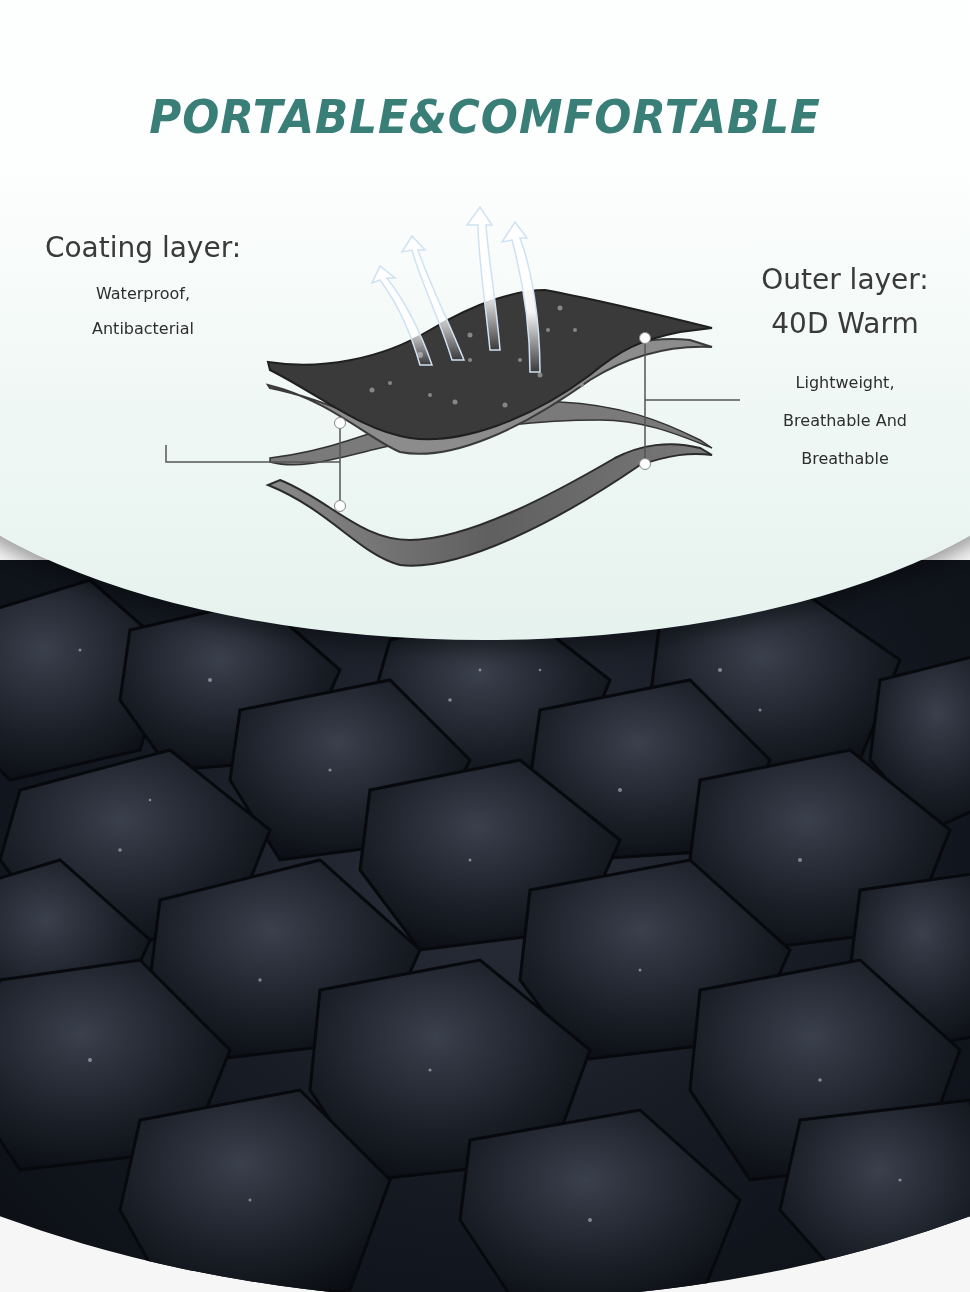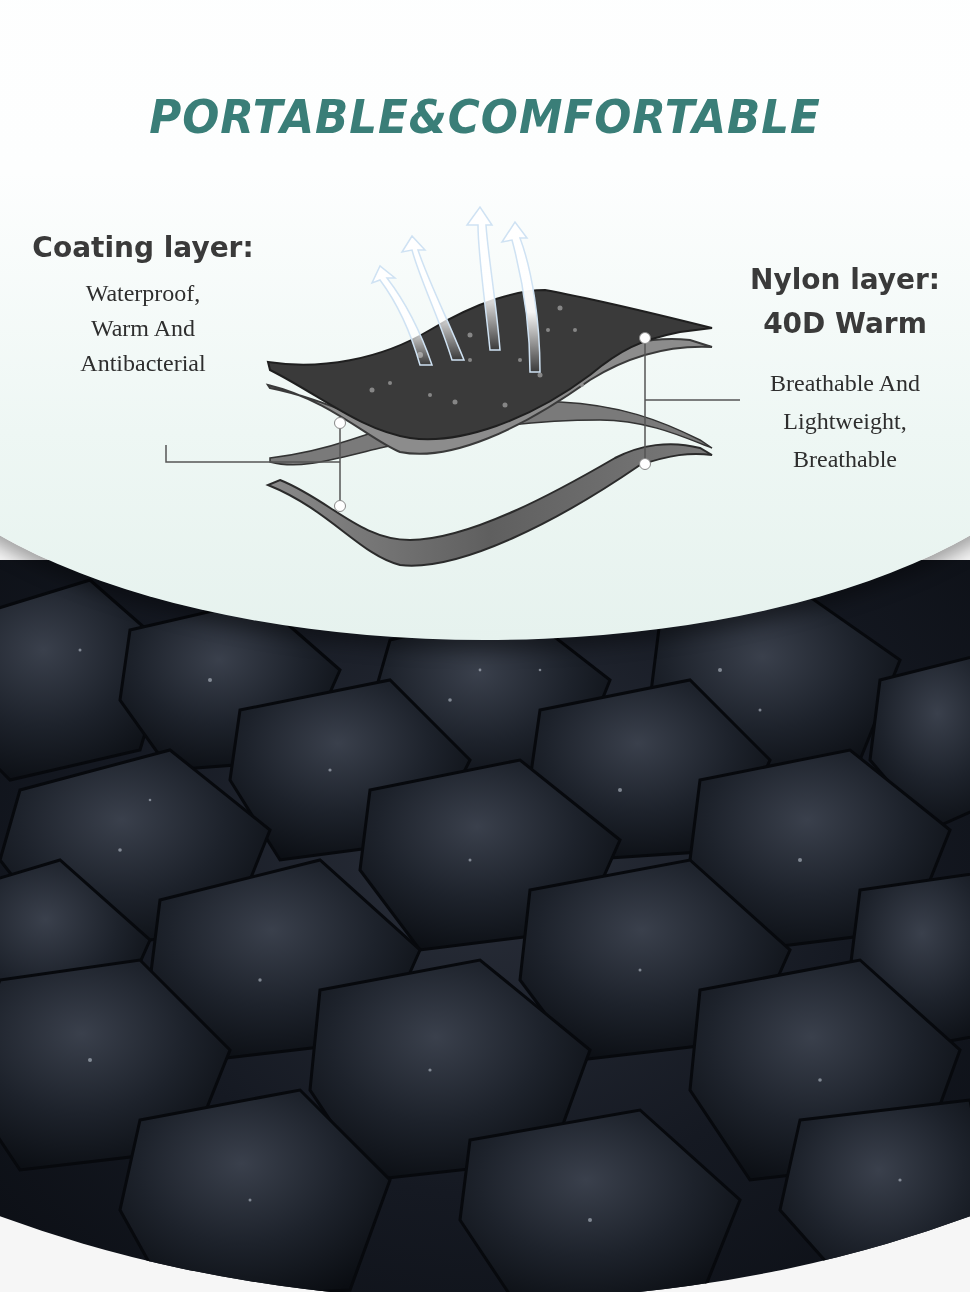--- a/index.html
+++ b/index.html
@@ -24,22 +24,22 @@
       box-shadow: 0 10px 18px rgba(0,0,0,0.35);
       z-index: 2;
     }
     .title {
       position: absolute; left: 0; top: 58px; width: 970px; text-align: center;
       font-family: "DejaVu Sans", sans-serif; font-weight: bold; font-style: italic;
       font-size: 47px; letter-spacing: 1px; color: #3a7e78; z-index: 5;
       transform: scaleX(0.93);
     }
     .label-block { position: absolute; z-index: 5; text-align: center; color: #333; }
-    .label-block .head { font-weight: bold; font-size: 28px; line-height: 44px; color: #3a3a3a; }
-    .label-block .desc { font-size: 24px; line-height: 35px; color: #2e2e2e; margin-top: 6px; font-family: Liberation Serif, serif; }
+    .label-block .head { font-weight: normal; font-size: 28px; line-height: 44px; color: #3a3a3a; }
+    .label-block .desc { font-size: 16px; line-height: 35px; color: #2e2e2e; margin-top: 6px; }
     .left-block { left: 28px; top: 226px; width: 230px; }
     .right-block { left: 730px; top: 258px; width: 230px; }
     .right-block .desc { margin-top: 18px; line-height: 38px; }
     .diagram { position: absolute; left: 0; top: 0; z-index: 4; }
   </style>
 </head>
 <body>
 
 <div class="photo">
   <svg width="970" height="732" viewBox="0 0 970 732">
@@ -99,31 +99,30 @@
 </div>
 
 <div class="top-panel"></div>
 
 <h1 class="title">PORTABLE&amp;COMFORTABLE</h1>
 
 <div class="label-block left-block">
   <div class="head">Coating layer:</div>
   <div class="desc">
     <div>Waterproof,</div>
-    <div>Warm And</div>
     <div>Antibacterial</div>
   </div>
 </div>
 
 <div class="label-block right-block">
-  <div class="head">Nylon layer:</div>
+  <div class="head">Outer layer:</div>
   <div class="head">40D Warm</div>
   <div class="desc">
+    <div>Lightweight,</div>
     <div>Breathable And</div>
-    <div>Lightweight,</div>
     <div>Breathable</div>
   </div>
 </div>
 
 <svg class="diagram" width="970" height="600" viewBox="0 0 970 600">
   <defs>
     <linearGradient id="arrowGrad" x1="0" y1="1" x2="0" y2="0">
       <stop offset="0%" stop-color="#ffffff" stop-opacity="0"></stop>
       <stop offset="40%" stop-color="#ffffff" stop-opacity="0.95"></stop>
       <stop offset="100%" stop-color="#ffffff"></stop>

